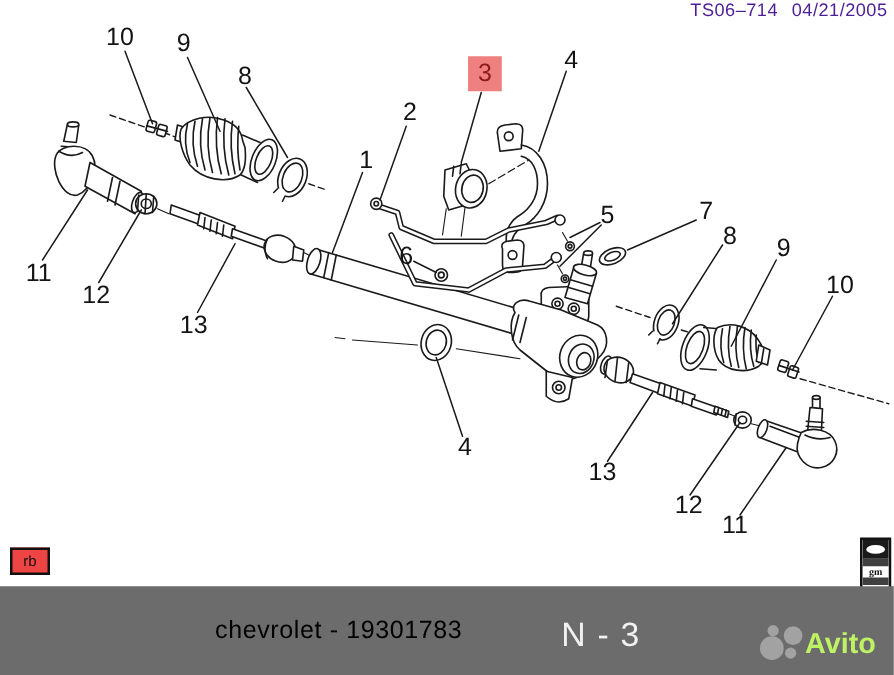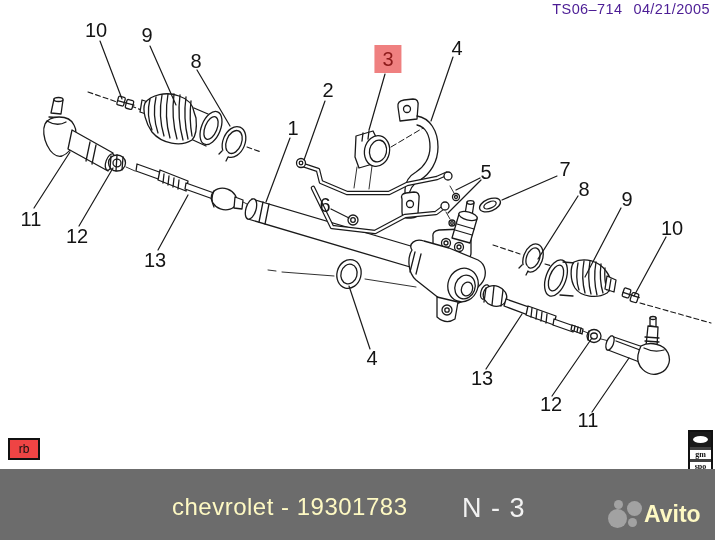--- a/index.html
+++ b/index.html
@@ -25,34 +25,34 @@
     position:absolute;left:8px;top:438px;width:28px;height:18px;
     border:2px solid #111;display:flex;align-items:center;justify-content:center;
     font-size:12px;background:#ef4444;
   }
   .gmspo{
     position:absolute;left:688px;top:430px;width:21px;height:43px;
     border:2px solid #111;background:#fff;overflow:hidden;
   }
   .gmspo .oval-area{height:15px;background:#1a1a1a;display:flex;align-items:center;justify-content:center;}
   .gmspo .oval{width:15px;height:7px;background:#fff;border-radius:50%;}
-  .gmspo .t{font-size:8px;font-weight:bold;text-align:center;line-height:9px;border-top:3px solid #404040;
+  .gmspo .t{font-size:8px;font-weight:bold;text-align:center;line-height:9px;border-top:6px solid #404040;
     font-family:"Liberation Serif",serif;}
   .footer-bar{
     position:absolute;left:0;top:469px;width:715px;height:71px;background:var(--bar,#6c6c6c);
   }
-  .footer-bar .label{position:absolute;left:172px;top:24px;font-size:24px;color:#fef9c3;letter-spacing:.5px;}
-  .footer-bar .page{position:absolute;left:462px;top:24px;font-size:27px;color:#f2f2f2;letter-spacing:1px;}
+  .footer-bar .label{position:absolute;left:172px;top:24px;font-size:20px;color:#000000;letter-spacing:.5px;}
+  .footer-bar .page{position:absolute;left:449px;top:24px;font-size:27px;color:#f2f2f2;letter-spacing:1px;}
   .avito{position:absolute;left:606px;top:31px;width:100px;height:30px;}
   .avito i{position:absolute;border-radius:50%;background:#a2a2a2;}
   .avito .c1{left:2px;top:9px;width:19px;height:19px;}
   .avito .c2{left:21px;top:1px;width:15px;height:15px;}
   .avito .c3{left:8px;top:0px;width:9px;height:9px;}
   .avito .c4{left:22px;top:18px;width:9px;height:9px;}
-  .avito .wm{position:absolute;left:38px;top:1px;font-size:23px;font-weight:bold;color:#fef9c3;}
+  .avito .wm{position:absolute;left:38px;top:1px;font-size:23px;font-weight:bold;color:#bef264;}
 </style>
 </head>
 <body style="--hl: #ef8080; --hlt: #8c1a1a; --bar: #6c6c6c;">
 
 <div class="stage">
 
   <div class="doc-header">
     <span>TS06–714</span><span>04/21/2005</span>
   </div>
 

